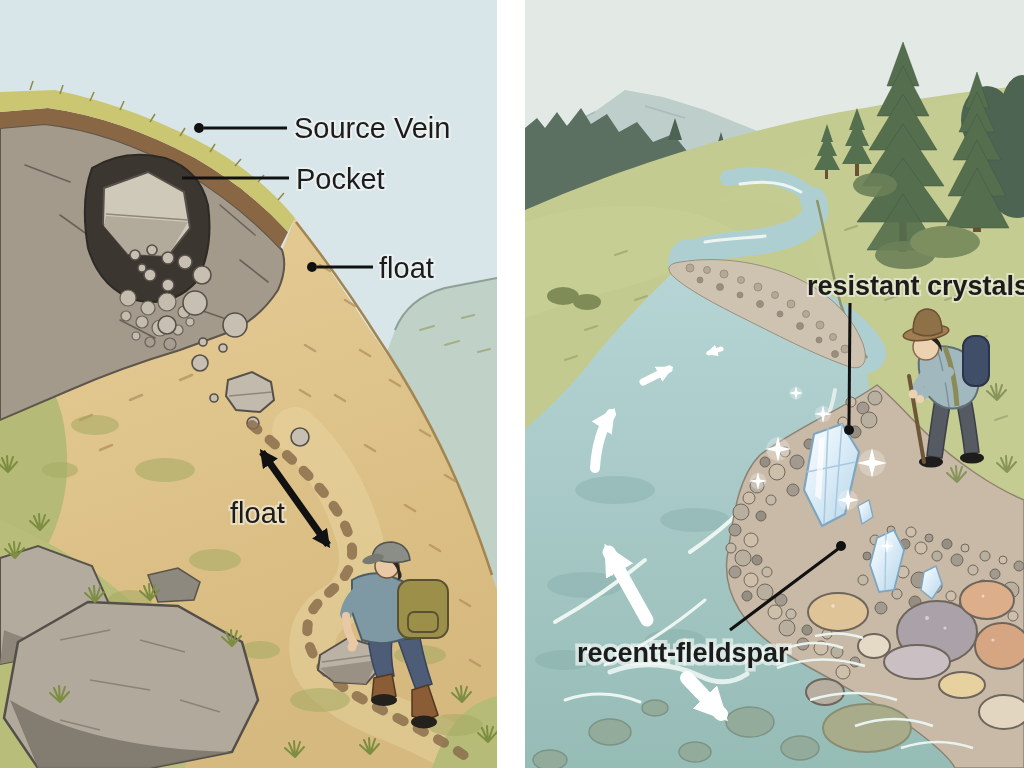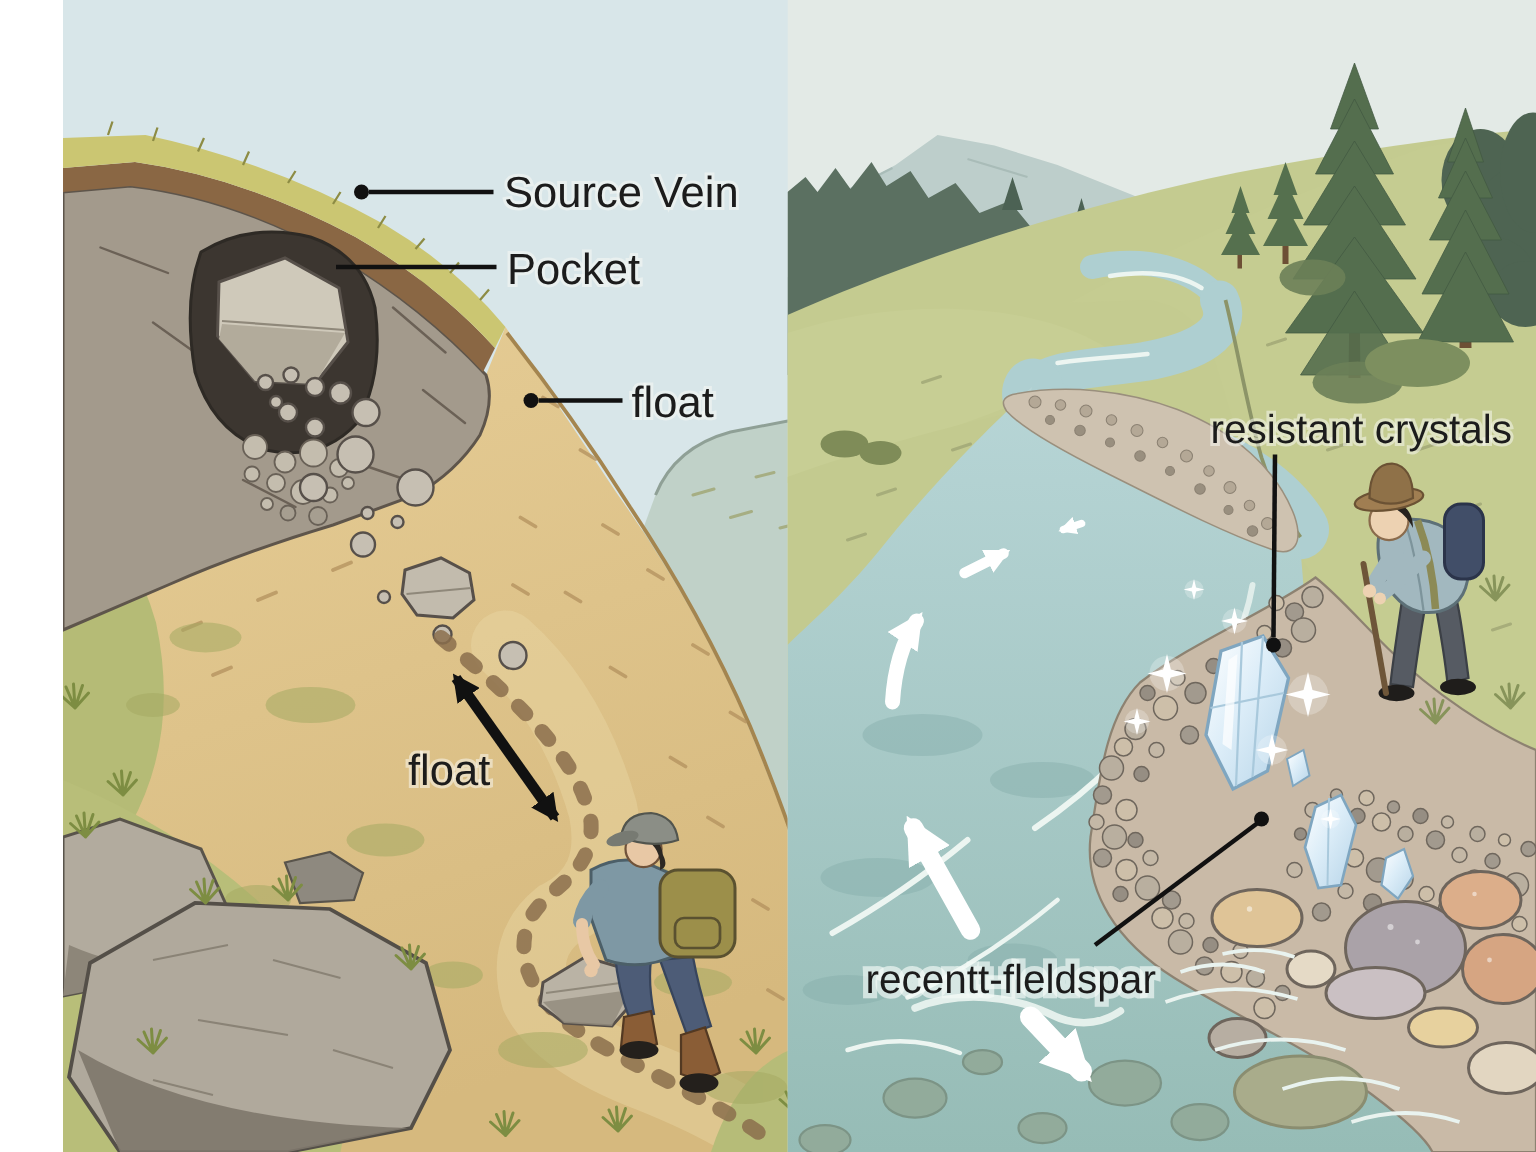--- a/index.html
+++ b/index.html
@@ -1,20 +1,20 @@
 <!DOCTYPE html>
 <html><head>
 <meta charset="utf-8">
 <style>
   html,body{margin:0;padding:0;background:#ffffff;}
   .stage{position:relative;width:1024px;height:768px;background:#ffffff;overflow:hidden;
          font-family:"Liberation Sans",sans-serif;}
   .panel{position:absolute;top:0;height:768px;}
-  #leftPanel{left:0;width:497px;padding-left:42px;}
-  #rightPanel{left:525px;width:499px;}
+  #leftPanel{left:0;width:497px;}
+  #rightPanel{left:525px;width:499px;font-weight:bold;}
   svg{display:block}
   .lbl{font-family:"Liberation Sans",sans-serif;font-size:29px;fill:#1c1c1c;
        paint-order:stroke;stroke:rgba(250,250,246,.5);stroke-width:4px;}
   .lbl27{font-size:27px;}
   .glow{stroke:rgba(245,250,247,.65);stroke-width:7px;}
   .leader{stroke:#111;stroke-width:3;fill:none;}
   .crack{stroke:#6b6156;stroke-width:1.6;fill:none;stroke-linecap:round;}
   .peb{stroke:#6f675d;stroke-width:1;}
   .p1{fill:#b9af9f}.p2{fill:#a29a8e}.p3{fill:#cdbfa9}.p4{fill:#968e83}.p5{fill:#c4b8a6}
   .wstreak{stroke:#ecf5f1;fill:none;stroke-linecap:round;}

